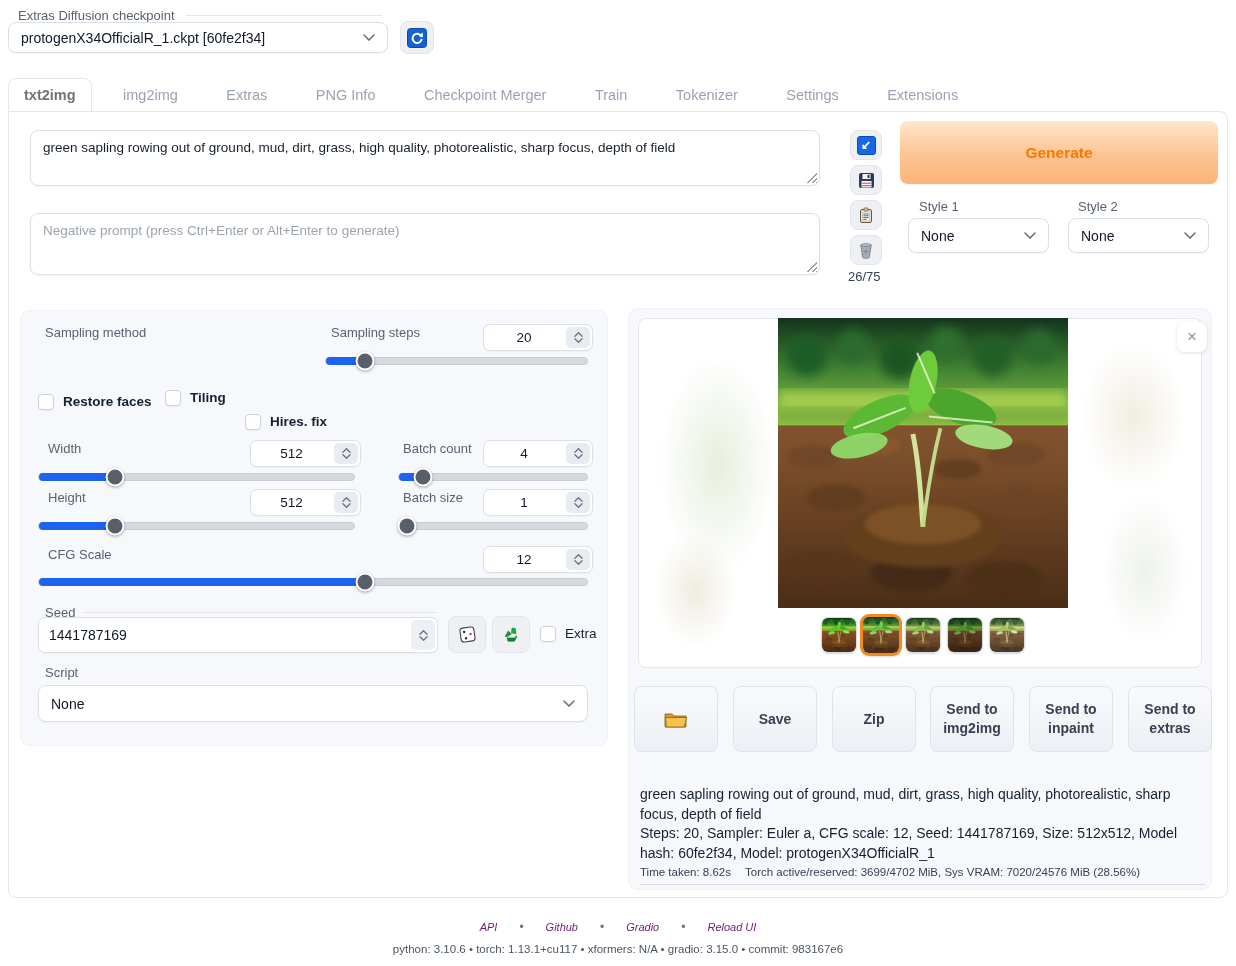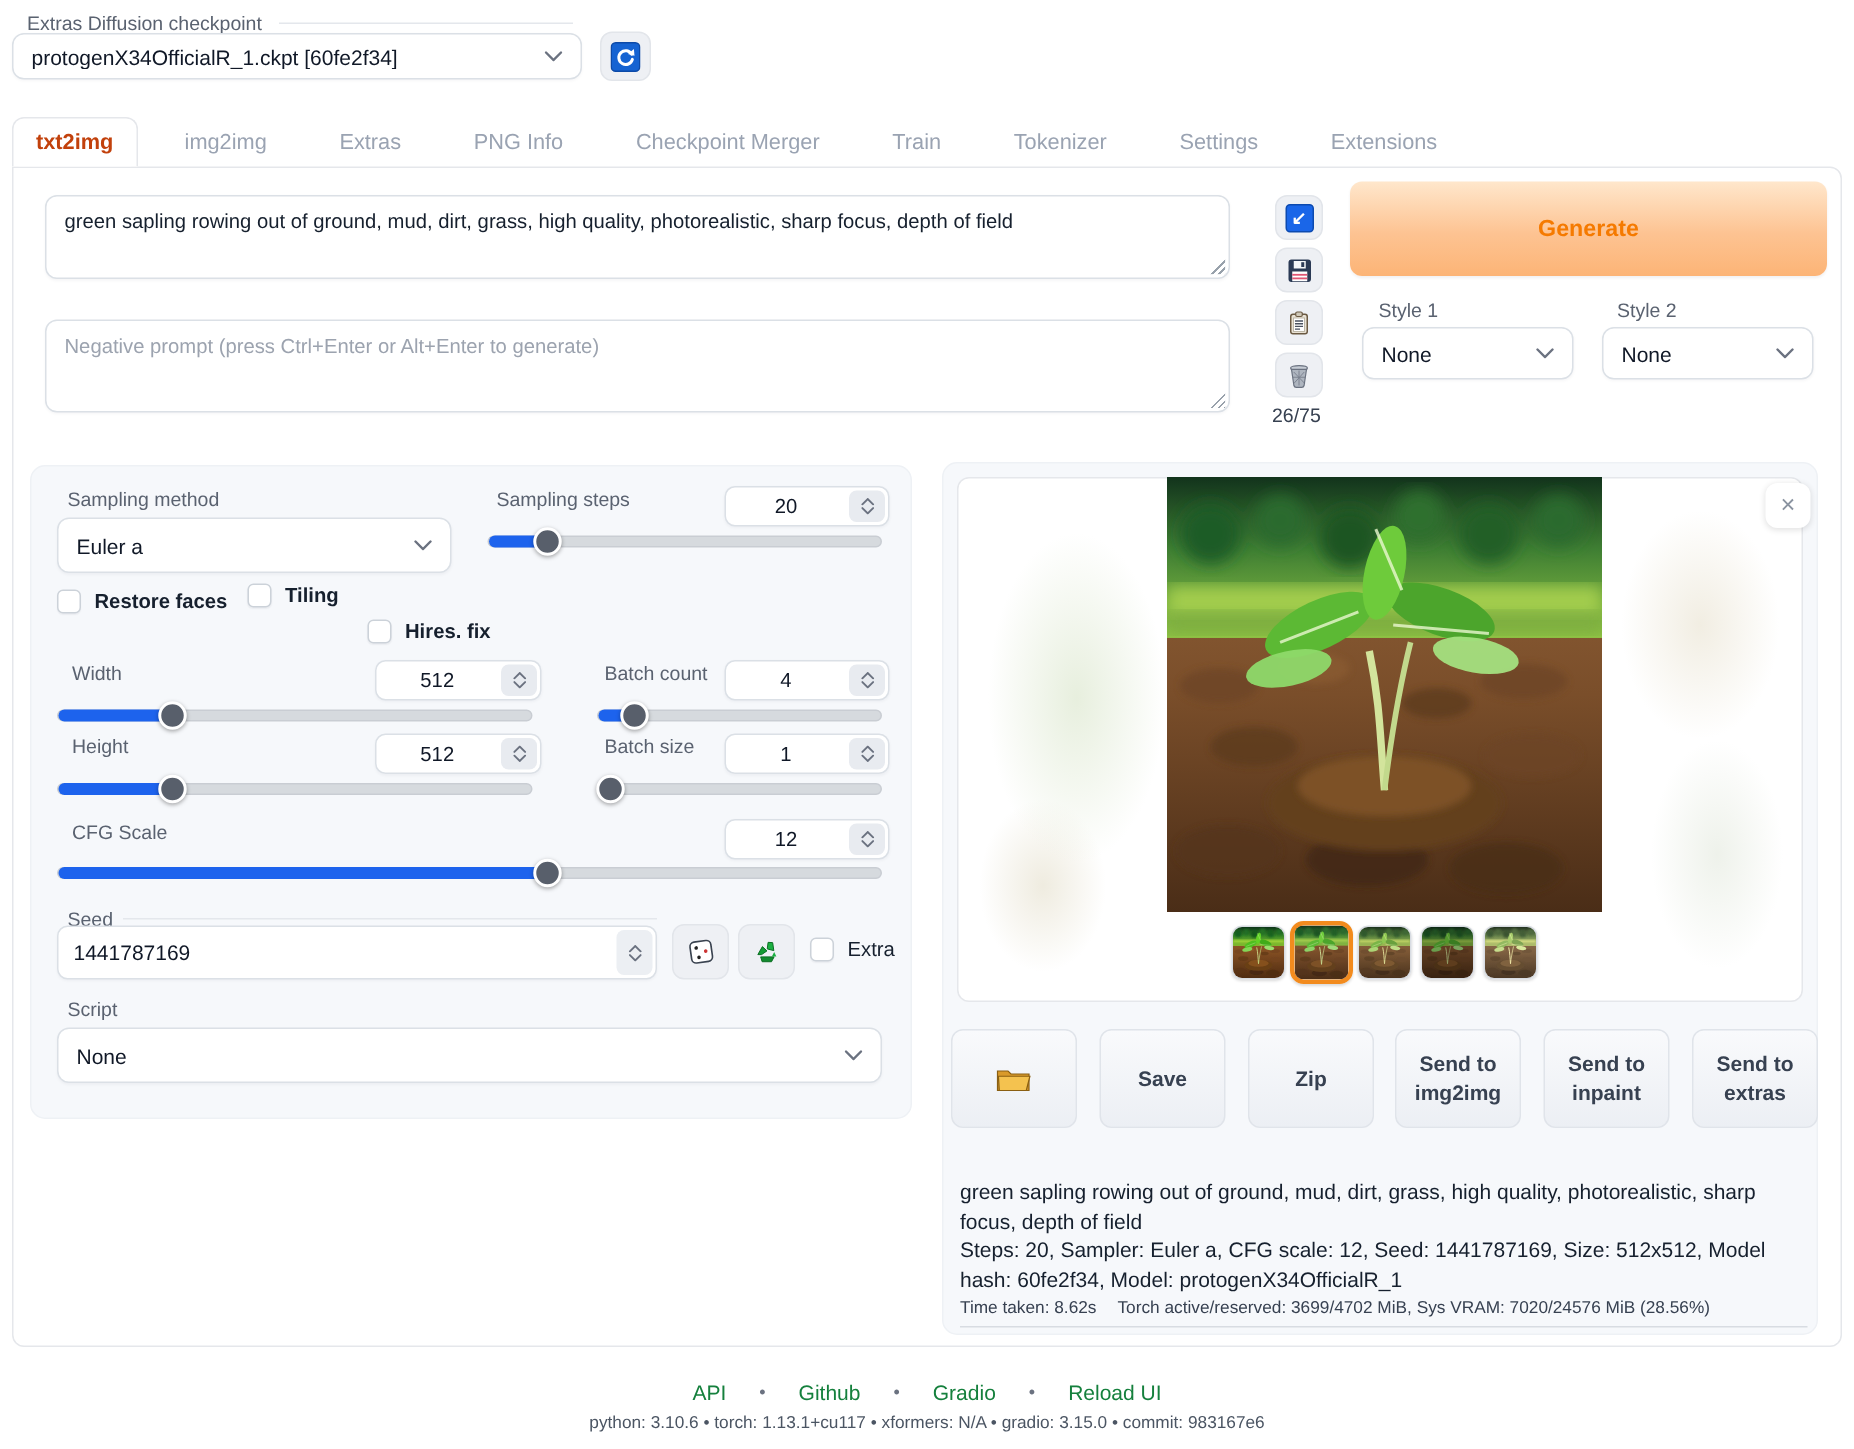--- a/index.html
+++ b/index.html
@@ -59,21 +59,21 @@
              color:#fff; font-size:12px; font-weight:bold; display:flex; align-items:center; justify-content:center; }
 
   
   .gen { position:absolute; border-radius:8px; background:linear-gradient(180deg,#ffe7cc 0%,#fdc392 55%,#fcb476 100%);
          display:flex; align-items:center; justify-content:center; font-size:15.5px; font-weight:bold;
          color:#f57a00; cursor:pointer; box-shadow:0 1px 2px rgba(16,24,40,.06); }
 
   
   .tab { display:inline-block; padding:8px 15px; font-size:14.5px; color:#9aa3b2; cursor:pointer; }
   .tab.active { background:#fff; border:1px solid #e5e7eb; border-bottom:none; border-radius:8px 8px 0 0;
-                color:#c2410c; font-weight:bold; position:relative; z-index:3; }
+                color:#737373; font-weight:bold; position:relative; z-index:3; }
 
   
   .out-btn { position:absolute; width:84px; height:66px; border:1px solid #e0e4ea; border-radius:8px;
              background:linear-gradient(180deg,#f9fafc,#eceff4); display:flex; align-items:center;
              justify-content:center; text-align:center; font-size:14px; font-weight:600; color:#374151;
              cursor:pointer; line-height:1.35; padding:4px; }
 
   .thumb { position:absolute; width:36px; height:36px; border-radius:7px; overflow:hidden;
            border:1px solid #d8dce2; cursor:pointer; box-shadow:0 1px 2px rgba(0,0,0,.15); }
   .thumb.selected { width:42px; height:42px; border:3px solid #f28b1e; border-radius:9px; }
@@ -87,21 +87,21 @@
       #fff;
     border:1px solid #e5e7eb; border-radius:8px; }
 
   .close-btn { position:absolute; width:30px; height:30px; background:#fff; border-radius:8px;
                box-shadow:0 1px 4px rgba(0,0,0,.12); display:flex; align-items:center; justify-content:center;
                color:#8a93a0; font-size:17px; cursor:pointer; }
 
   .info-txt { font-size:14px; color:#16202e; line-height:1.4; }
   .time-txt { font-size:11.5px; color:#374151; }
 
-  .footer-link { font-size:14px; color:#15803d; cursor:pointer; }
+  .footer-link { font-size:11px; color:#701a75; cursor:pointer;font-style:italic; }
   .dot-sep { color:#6b7280; font-size:12px; }
 </style>
 </head>
 <body>
 
 <svg width="0" height="0" style="position:absolute" aria-hidden="true">
   <defs>
     <linearGradient id="sky" x1="0" y1="0" x2="0" y2="1">
       <stop offset="0" stop-color="#12331c"></stop>
         <stop offset="0.45" stop-color="#3f7f33"></stop>
@@ -246,26 +246,20 @@
   <div class="sel" style="left:1068px; top:218px; width:141px; height:35px; z-index:2;">
     <span class="sel-txt">None</span>
     <svg width="12" height="7" viewBox="0 0 12 7">
         <path d="M1 1 L6 6 L11 1" stroke="#6b7280" stroke-width="1.6" fill="none" stroke-linecap="round"></path>
       </svg>
   </div>
 
   <div class="card" style="left:20px; top:310px; width:588px; height:436px; z-index:2;"></div>
 
   <div class="abs label" style="left:45px; top:325px; z-index:2;">Sampling method</div>
-  <div class="sel" style="left:38px; top:345px; width:263px; height:37px; z-index:2;">
-    <span class="sel-txt">Euler a</span>
-    <svg width="12" height="7" viewBox="0 0 12 7">
-        <path d="M1 1 L6 6 L11 1" stroke="#6b7280" stroke-width="1.6" fill="none" stroke-linecap="round"></path>
-      </svg>
-  </div>
 
   <div class="abs label" style="left:331px; top:325px; z-index:2;">Sampling steps</div>
   <div class="numbox" style="left:483px; top:324px; width:110px; height:27px; z-index:2;">
     <input value="20" style="">
     <span class="spin">
       <svg width="9" height="5" viewBox="0 0 12 7">
           <path d="M1 6 L6 1 L11 6" stroke="#6b7280" stroke-width="1.8" fill="none" stroke-linecap="round"></path>
         </svg>
       <svg width="9" height="5" viewBox="0 0 12 7">
           <path d="M1 1 L6 6 L11 1" stroke="#6b7280" stroke-width="1.8" fill="none" stroke-linecap="round"></path>

